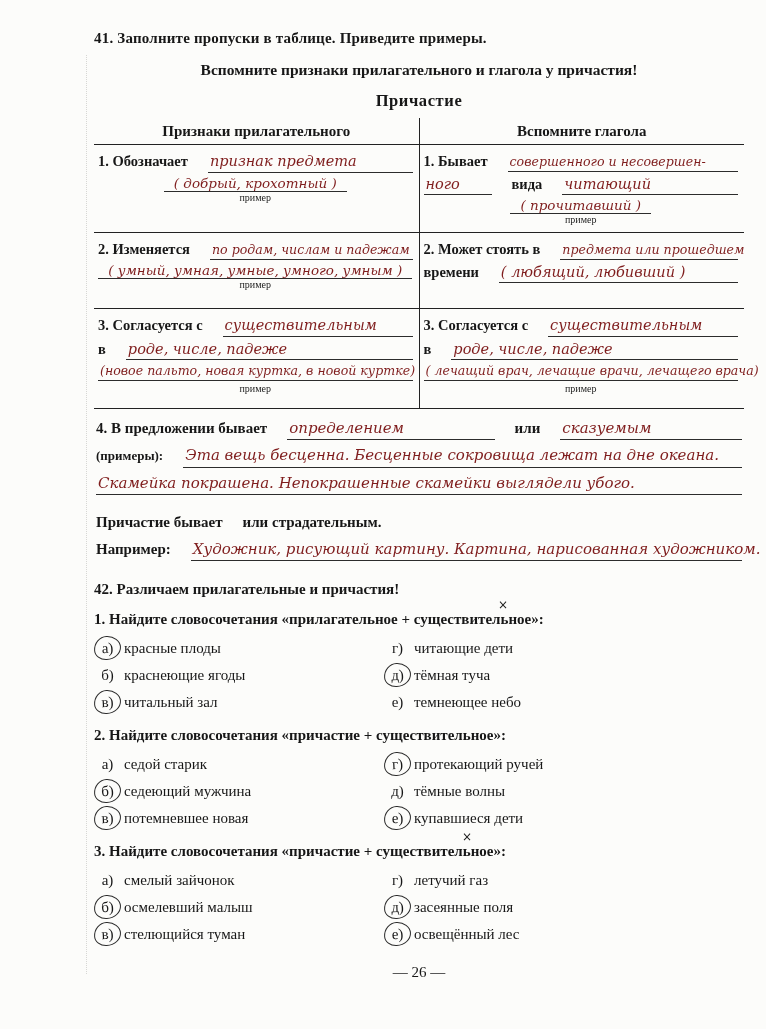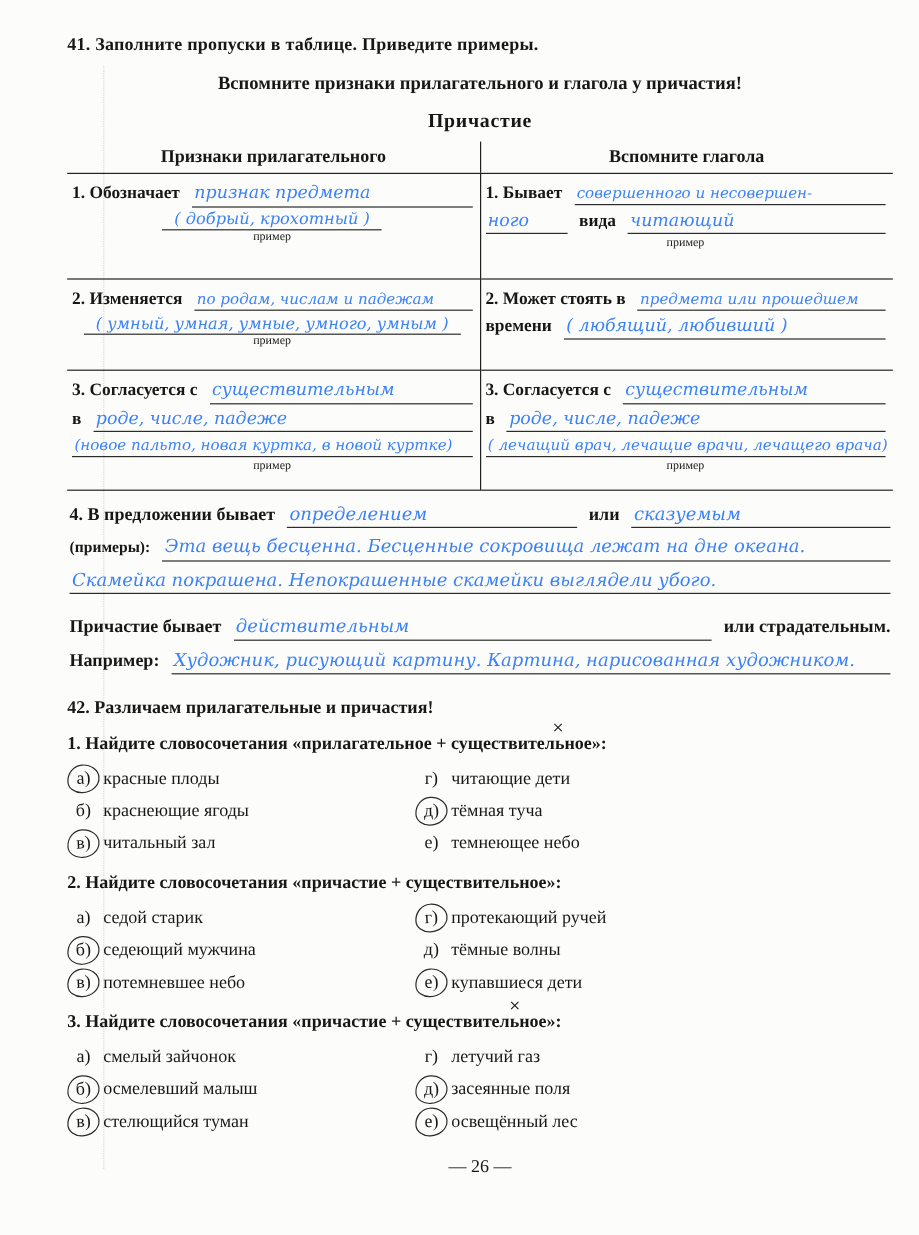--- a/index.html
+++ b/index.html
@@ -1,42 +1,42 @@
 <!DOCTYPE html>
 <html><head>
 <meta charset="utf-8">
 <style>
   html,body{margin:0;padding:0;}
   body{
     width:766px;height:1029px;background:#fcfcfa;color:#171717;
     font-family:"Liberation Serif","DejaVu Serif",serif;
     position:relative;overflow:hidden;
   }
-  .page{position:absolute;inset:0;padding:30px 22px 0 56px;}
+  .page{position:absolute;inset:0;padding:30px 22px 0 94px;}
   .artifact{position:absolute;left:86px;top:55px;bottom:55px;width:0;border-left:1px dotted #c8c8c4;opacity:.7;}
 
   .h-ex41{font-weight:bold;font-size:15px;letter-spacing:.2px;}
   .subtitle{text-align:center;font-weight:bold;font-size:15.5px;margin-top:14px;}
   .tbl-title{text-align:center;font-weight:bold;font-size:16.5px;margin-top:12px;letter-spacing:.6px;}
 
   .tbl{margin-top:7px;}
   .tbl-head{display:flex;border-bottom:1.6px solid #222;}
   .th{flex:1;text-align:center;font-weight:bold;font-size:15px;padding:5px 2px 4px;}
   .th-left{border-right:1.6px solid #222;}
   .tbl-body{display:flex;align-items:stretch;}
   .col{flex:1;min-width:0;display:flex;flex-direction:column;}
   .col-left{border-right:1.6px solid #222;}
   .trow{border-bottom:1.6px solid #222;padding:6px 6px 1px 4px;}
   .trow.r1{min-height:80px;}
   .trow.r2{min-height:68px;}
   .trow.r3{min-height:92px;}
 
-  .line{display:flex;align-items:baseline;gap:10px;font-size:14.5px;line-height:1.42;margin-bottom:2px;}
+  .line{display:flex;align-items:baseline;gap:20px;font-size:14.5px;line-height:1.42;margin-bottom:2px;}
   .line b{font-weight:bold;white-space:nowrap;}
-  .hw{font-style:italic;font-family:"DejaVu Serif",serif;color:#3b82f6;}
+  .hw{font-style:italic;font-family:"DejaVu Serif",serif;color:#7f1d1d;}
   .fill{flex:1 1 auto;min-width:0;border-bottom:1px solid #2c2c2c;padding:0 2px;white-space:nowrap;}
   .w64{flex:0 0 64px;}
   .small{font-size:12.6px;}
   .exline{display:flex;justify-content:center;margin-top:1px;}
   .exline .u{border-bottom:1px solid #2c2c2c;padding:0 10px;font-size:13.5px;white-space:nowrap;}
   .ex-label{text-align:center;font-size:10px;color:#222;line-height:1.2;}
 
   .row4{padding:9px 2px 2px;}
   .row4 .line{font-size:15px;margin-bottom:5px;}
   .lbl-small{font-size:13px;}
@@ -117,20 +117,23 @@
         <div class="trow r1">
           <div class="line">
             <b>1. Бывает</b>
             <span class="hw fill small">совершенного и несовершен-</span>
           </div>
           <div class="line">
             <span class="hw fill w64">ного</span>
             <b>вида</b>
             <span class="hw fill">читающий</span>
           </div>
+          <div class="exline">
+            <span class="hw u">( прочитавший )</span>
+          </div>
           <div class="ex-label">пример</div>
         </div>
 
         <div class="trow r2">
           <div class="line">
             <b>2. Может стоять в</b>
             <span class="hw fill small">предмета или прошедшем</span>
           </div>
           <div class="line">
             <b>времени</b>
@@ -169,21 +172,20 @@
       </div>
       <div class="line">
         <span class="hw fill">Скамейка покрашена. Непокрашенные скамейки выглядели убого.</span>
       </div>
     </div>
   </div>
 
   <div class="voice">
     <div class="line">
       <b>Причастие бывает</b>
-      <span class="hw fill">действительным</span>
       <b>или страдательным.</b>
     </div>
     <div class="line">
       <b>Например:</b>
       <span class="hw fill">Художник, рисующий картину. Картина, нарисованная художником.</span>
     </div>
   </div>
 
   <div class="h-ex42">42. Различаем прилагательные и причастия!</div>
 
@@ -229,21 +231,21 @@
       <div class="opt">
         <span class="letter">а)</span>
         <span>седой старик</span>
       </div>
       <div class="opt">
         <span class="letter circled">б)</span>
         <span>седеющий мужчина</span>
       </div>
       <div class="opt">
         <span class="letter circled">в)</span>
-        <span>потемневшее небо</span>
+        <span>потемневшее новая</span>
       </div>
       <div class="opt">
         <span class="letter circled">г)</span>
         <span>протекающий ручей</span>
       </div>
       <div class="opt">
         <span class="letter">д)</span>
         <span>тёмные волны</span>
       </div>
       <div class="opt">

